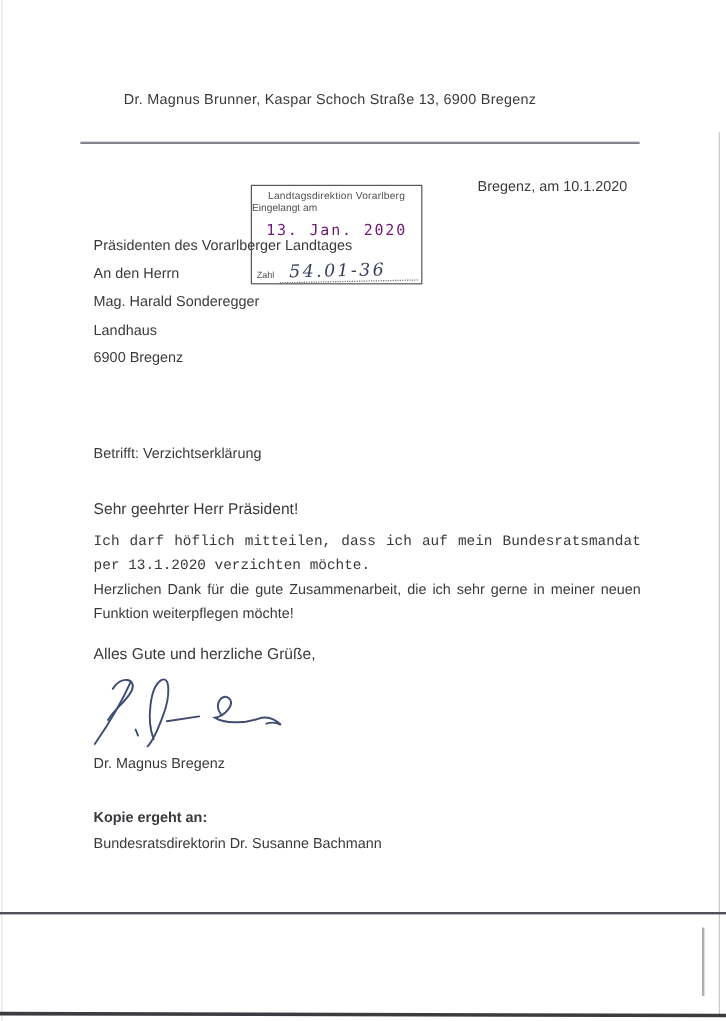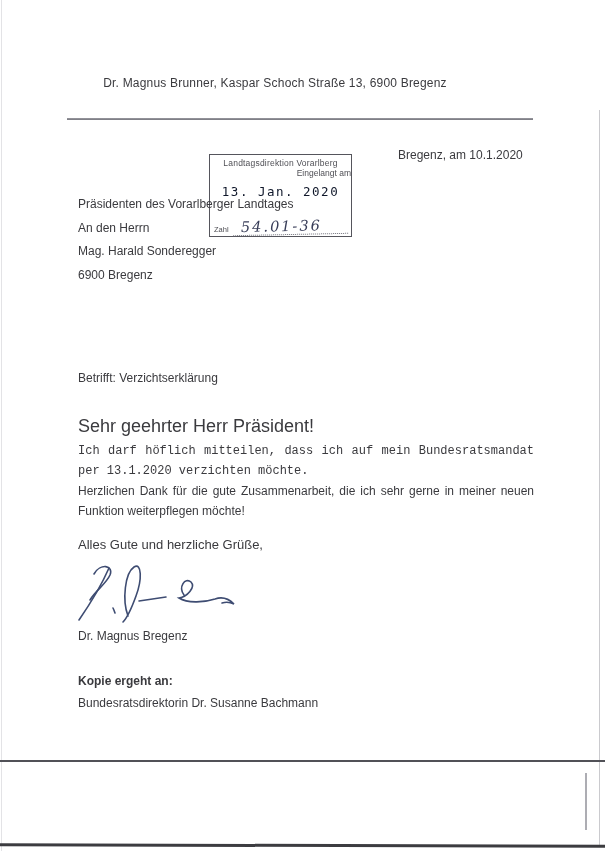--- a/index.html
+++ b/index.html
@@ -35,47 +35,47 @@
     font-size:12px;color:var(--ink);
   }
   
   .stamp{
     top:154px;left:209px;width:143px;height:83px;
     border:1.5px solid #55555c;
     background:rgba(255,255,255,.6);
     color:var(--stamp_ink);
   }
   .stamp-l1{margin-top:3px;text-align:center;font-size:8.5px;letter-spacing:.2px;}
-  .stamp-l2{text-align:right;font-size:8.5px;}
+  .stamp-l2{text-align:left;font-size:8.5px;}
   .stamp-date{
     margin-top:6px;text-align:center;
     font-family:"DejaVu Sans Mono", monospace;
     font-size:12.5px;letter-spacing:1.5px;
-    color:#0f172a;
+    color:#701a75;
   }
   .stamp-zahl-row{
     position:absolute;left:4px;right:3px;bottom:1px;
     display:flex;align-items:flex-end;
   }
   .stamp-zahl-label{font-size:7.5px;padding-bottom:1px;}
   .stamp-zahl-value{
     flex:1;margin-left:4px;
     border-bottom:1.5px dotted #70707a;
     font-family:"DejaVu Serif", serif;
     font-style:italic;
     font-size:14.5px;letter-spacing:2px;
     color:var(--handwriting_ink);
     padding-left:8px;line-height:15px;
     transform:rotate(-1.2deg);
   }
   
   .recipient{top:193px;left:78px;font-size:12px;line-height:23.5px;}
   
   .subject{top:371px;left:78px;font-size:12px;}
-  .salutation{top:416px;left:78px;font-size:18px;}
+  .salutation{top:416px;left:78px;font-size:13px;}
   .para{left:78px;width:456px;font-size:12px;line-height:20px;text-align:justify;}
   .para1{top:441px;font-family:Liberation Mono, monospace;}
   .para2{top:481px;}
   .closing{top:537px;left:78px;font-size:13px;}
   .signature{top:558px;left:72px;width:170px;height:72px;}
   .signature svg{display:block;}
   .sig-name{top:629px;left:78px;font-size:12px;}
   .cc-label{top:674px;left:78px;font-size:12px;font-weight:bold;}
   .cc-name{top:696px;left:78px;font-size:12px;}
   
@@ -103,20 +103,21 @@
       <span class="stamp-zahl-value">54.01-36</span>
     </div>
   </div>
 
   <div class="abs date-line">Bregenz, am 10.1.2020</div>
 
   <div class="abs recipient">
     <div>Präsidenten des Vorarlberger Landtages</div>
     <div>An den Herrn</div>
     <div>Mag. Harald Sonderegger</div>
+    <div>Landhaus</div>
     <div>6900 Bregenz</div>
   </div>
 
   <div class="abs subject">Betrifft: Verzichtserklärung</div>
 
   <div class="abs salutation">Sehr geehrter Herr Präsident!</div>
 
   <div class="abs para para1">Ich darf höflich mitteilen, dass ich auf mein Bundesratsmandat per 13.1.2020 verzichten möchte.</div>
 
   <div class="abs para para2">Herzlichen Dank für die gute Zusammenarbeit, die ich sehr gerne in meiner neuen Funktion weiterpflegen möchte!</div>

